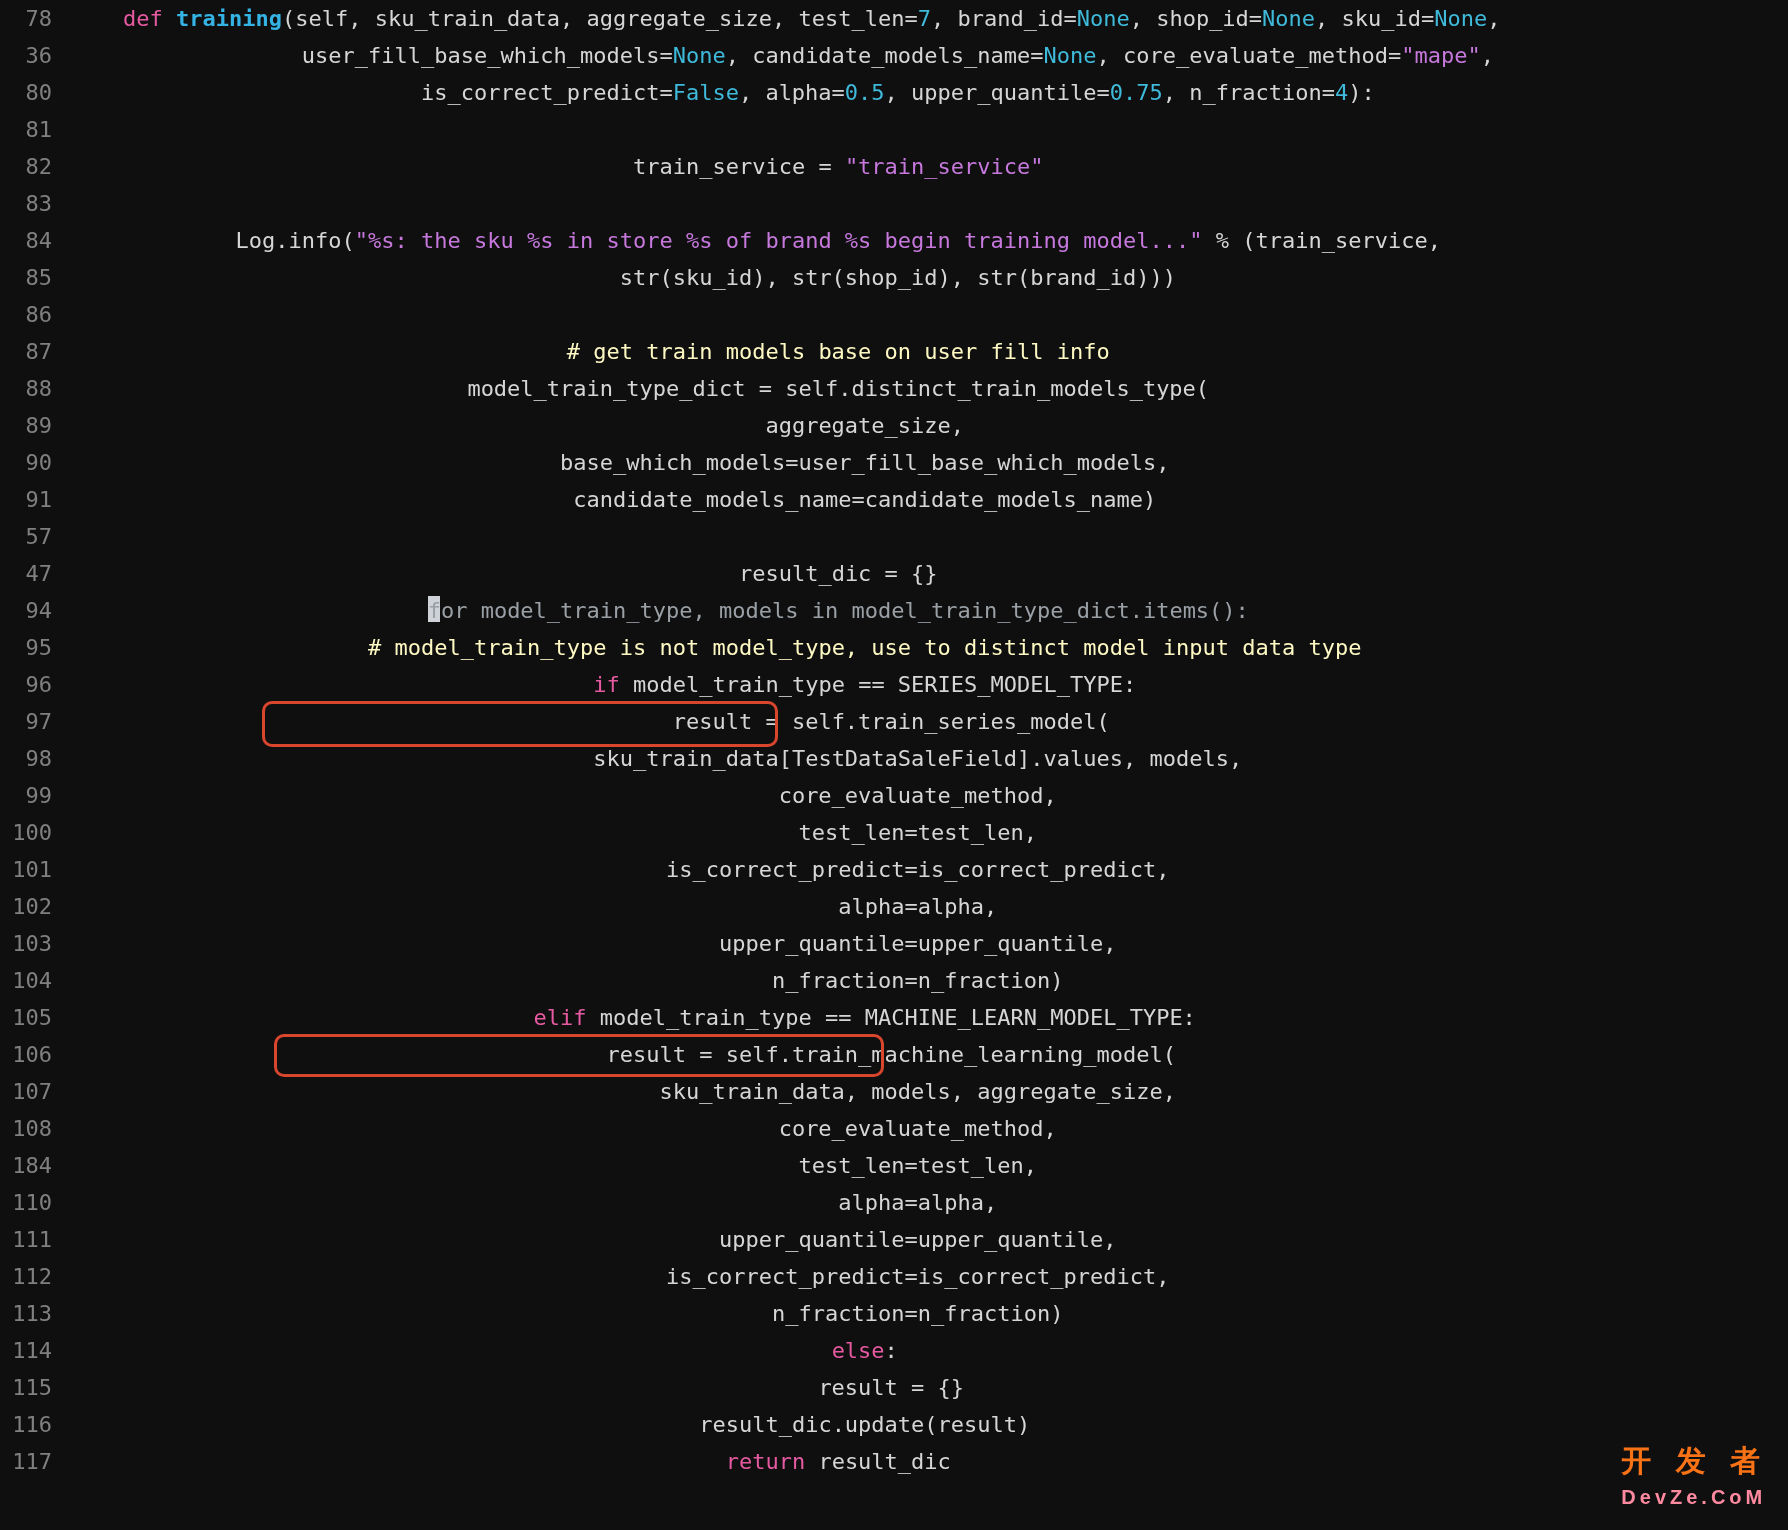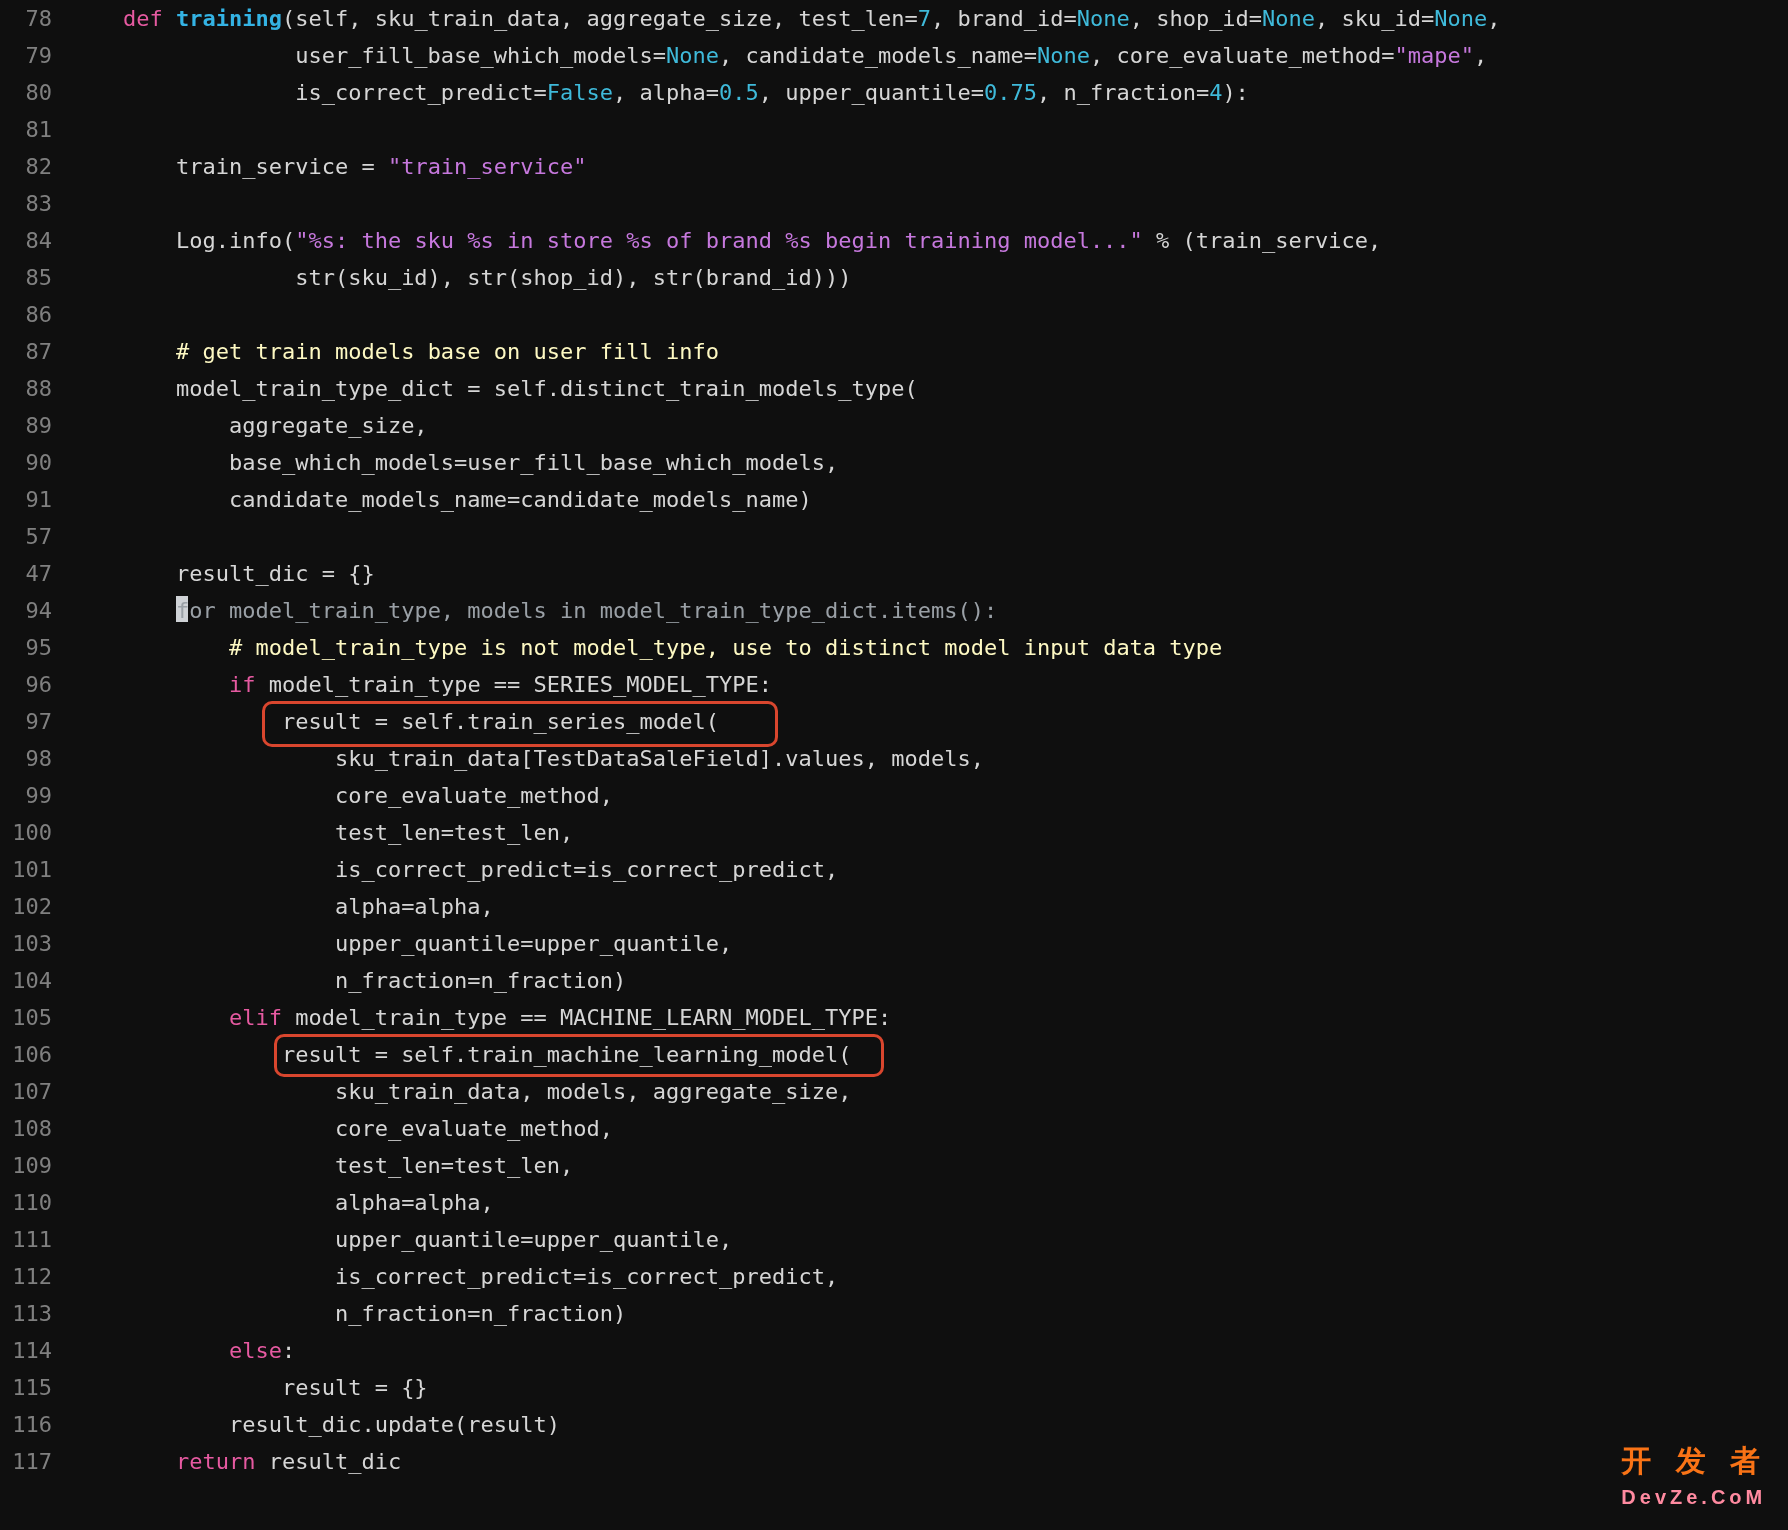--- a/index.html
+++ b/index.html
@@ -28,20 +28,21 @@
     user-select: none;
   }
   .code {
     position: absolute;
     left: 70px;
     top: 0;
     white-space: pre;
   }
   .line {
     height: 37px;
+    text-align: center;
   }
   .gl { 
     height: 37px;
     padding-right: 6px;
   }
   
   .kw  { color: #e65aa1; }   
   .fn  { color: #34b3e4; font-weight: bold; }
   .num { color: #3fbada; }
   .none{ color: #3fbada; }
@@ -73,21 +74,21 @@
   }
   .watermark .top { color: #f97316; display:block; }
   .watermark .bot { color: #ff8aa0; font-size: 20px; letter-spacing: 4px; display:block; }
 </style>
 </head>
 <body>
 
 <div class="editor">
   <div class="gutter" id="gutter">
       <div class="gl">78</div>
-      <div class="gl">79</div>
+      <div class="gl">36</div>
       <div class="gl">80</div>
       <div class="gl">81</div>
       <div class="gl">82</div>
       <div class="gl">83</div>
       <div class="gl">84</div>
       <div class="gl">85</div>
       <div class="gl">86</div>
       <div class="gl">87</div>
       <div class="gl">88</div>
       <div class="gl">89</div>
@@ -103,21 +104,21 @@
       <div class="gl">99</div>
       <div class="gl">100</div>
       <div class="gl">101</div>
       <div class="gl">102</div>
       <div class="gl">103</div>
       <div class="gl">104</div>
       <div class="gl">105</div>
       <div class="gl">106</div>
       <div class="gl">107</div>
       <div class="gl">108</div>
-      <div class="gl">109</div>
+      <div class="gl">184</div>
       <div class="gl">110</div>
       <div class="gl">111</div>
       <div class="gl">112</div>
       <div class="gl">113</div>
       <div class="gl">114</div>
       <div class="gl">115</div>
       <div class="gl">116</div>
       <div class="gl">117</div>
     </div>
   <div class="code" id="code"><div class="line">    <span class="kw">def</span> <span class="fn">training</span>(self, sku_train_data, aggregate_size, test_len=<span class="num">7</span>, brand_id=<span class="none">None</span>, shop_id=<span class="none">None</span>, sku_id=<span class="none">None</span>,</div><div class="line">                 user_fill_base_which_models=<span class="none">None</span>, candidate_models_name=<span class="none">None</span>, core_evaluate_method=<span class="str">"mape"</span>,</div><div class="line">                 is_correct_predict=<span class="none">False</span>, alpha=<span class="num">0.5</span>, upper_quantile=<span class="num">0.75</span>, n_fraction=<span class="num">4</span>):</div><div class="line"></div><div class="line">        train_service = <span class="str">"train_service"</span></div><div class="line"></div><div class="line">        Log.info(<span class="str">"%s: the sku %s in store %s of brand %s begin training model..."</span> % (train_service,</div><div class="line">                 str(sku_id), str(shop_id), str(brand_id)))</div><div class="line"></div><div class="line">        <span class="cmt"># get train models base on user fill info</span></div><div class="line">        model_train_type_dict = self.distinct_train_models_type(</div><div class="line">            aggregate_size,</div><div class="line">            base_which_models=user_fill_base_which_models,</div><div class="line">            candidate_models_name=candidate_models_name)</div><div class="line"></div><div class="line">        result_dic = {}</div><div class="line">        <span class="cursor"></span><span class="pale">for model_train_type, models in model_train_type_dict.items():</span></div><div class="line">            <span class="cmt"># model_train_type is not model_type, use to distinct model input data type</span></div><div class="line">            <span class="kw">if</span> model_train_type == SERIES_MODEL_TYPE:</div><div class="line">                result = self.train_series_model(</div><div class="line">                    sku_train_data[TestDataSaleField].values, models,</div><div class="line">                    core_evaluate_method,</div><div class="line">                    test_len=test_len,</div><div class="line">                    is_correct_predict=is_correct_predict,</div><div class="line">                    alpha=alpha,</div><div class="line">                    upper_quantile=upper_quantile,</div><div class="line">                    n_fraction=n_fraction)</div><div class="line">            <span class="kw">elif</span> model_train_type == MACHINE_LEARN_MODEL_TYPE:</div><div class="line">                result = self.train_machine_learning_model(</div><div class="line">                    sku_train_data, models, aggregate_size,</div><div class="line">                    core_evaluate_method,</div><div class="line">                    test_len=test_len,</div><div class="line">                    alpha=alpha,</div><div class="line">                    upper_quantile=upper_quantile,</div><div class="line">                    is_correct_predict=is_correct_predict,</div><div class="line">                    n_fraction=n_fraction)</div><div class="line">            <span class="kw">else</span>:</div><div class="line">                result = {}</div><div class="line">            result_dic.update(result)</div><div class="line">        <span class="kw">return</span> result_dic</div></div>

